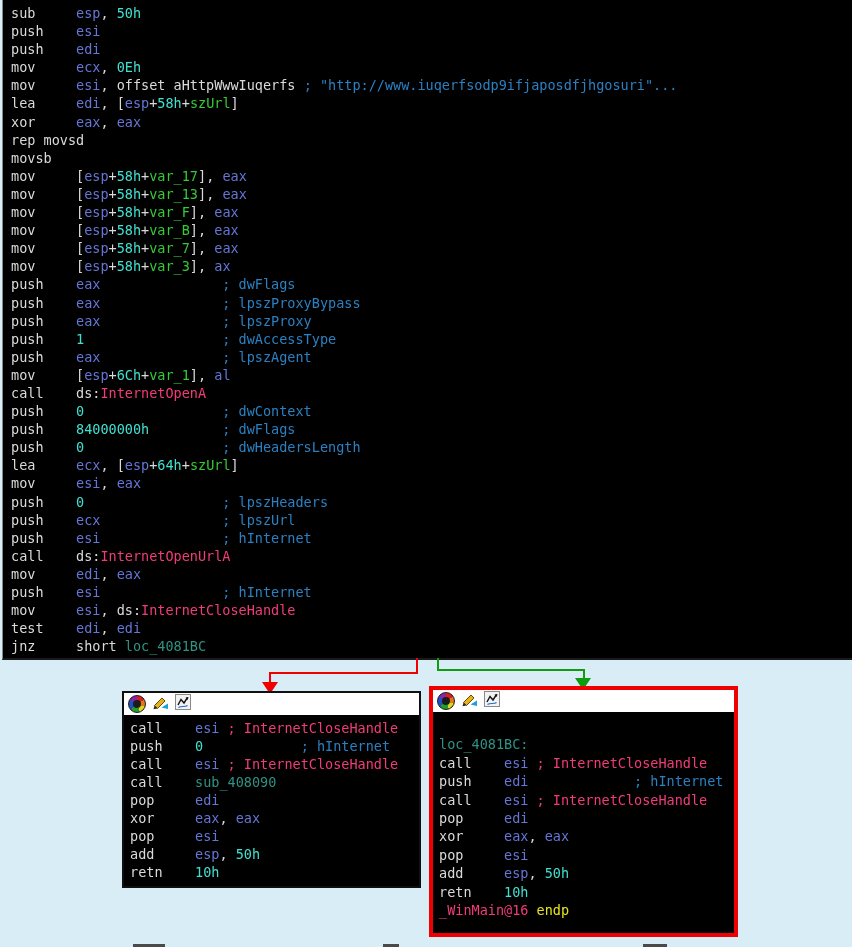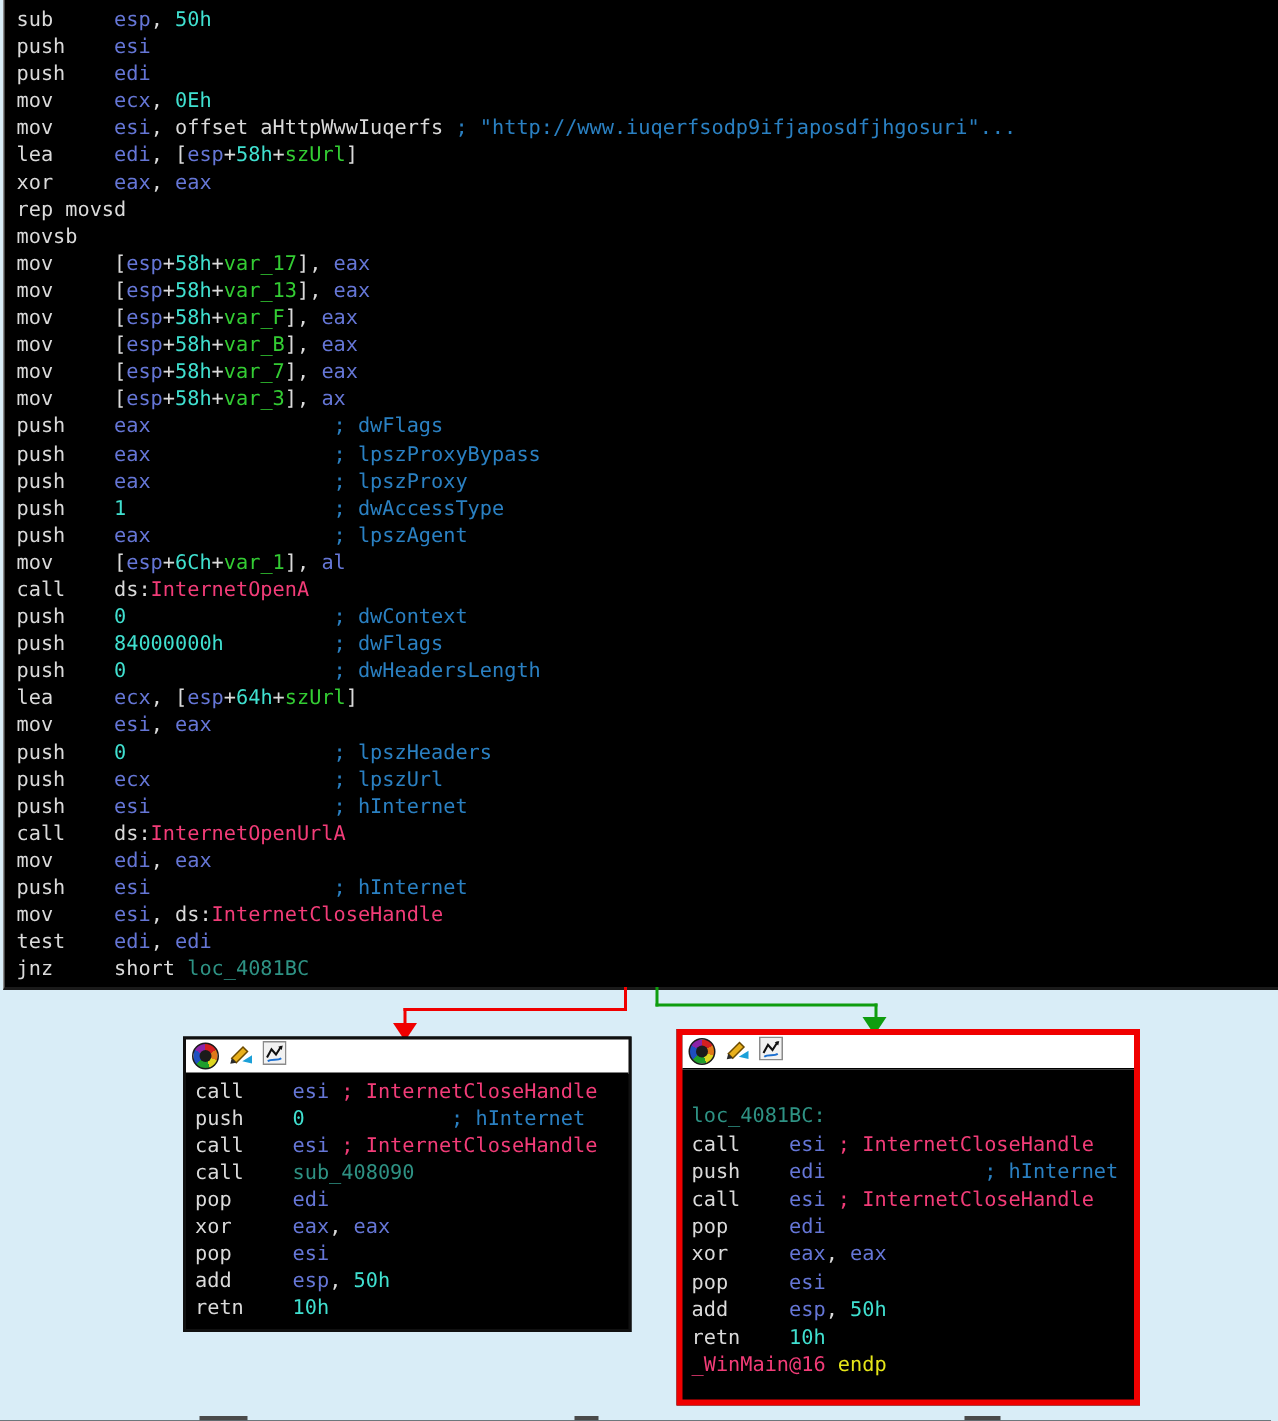--- a/index.html
+++ b/index.html
@@ -18,21 +18,21 @@
   
   .node.main{
     left:2px;top:0;width:849px;height:658px;
     border-left:1px solid #8a8a8a;border-right:1px solid #777;border-bottom:2px solid #1a1a1a;
   }
   .node.main .code{padding:4px 0 0 8px;}
   .node.main .code-line{height:18.1px;line-height:18.1px;}
 
   
   .node.sub-left{left:122px;top:691px;width:295px;border:2px solid #101010;}
-  .node.sub-right{left:429px;top:686px;width:301px;border:4px solid #f00000;margin-left:22px;}
+  .node.sub-right{left:429px;top:686px;width:301px;border:4px solid #f00000;}
   .titlebar{
     height:22px;background:#ffffff;border-bottom:1px solid #000;
     display:flex;align-items:center;gap:6px;padding-left:4px;
   }
   .node .blockcode{padding:3px 0 5px 6px;}
   .node.sub-right .blockcode{padding:4px 0 14px 6px;}
   .node.sub-right .code-line{height:18.4px;line-height:18.4px;}
 
   
   .ic{display:inline-block;flex:0 0 auto;}

